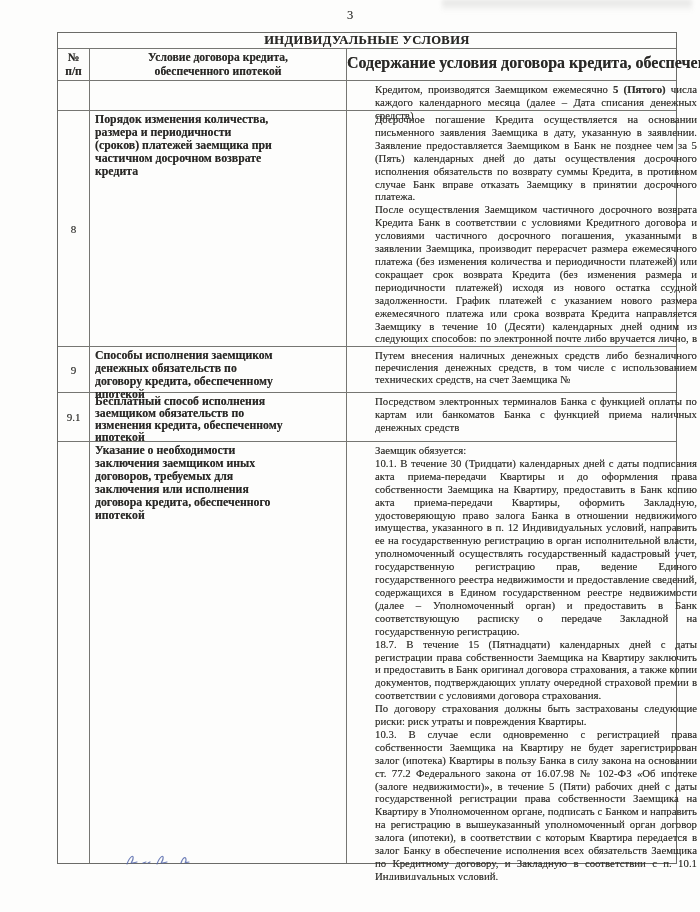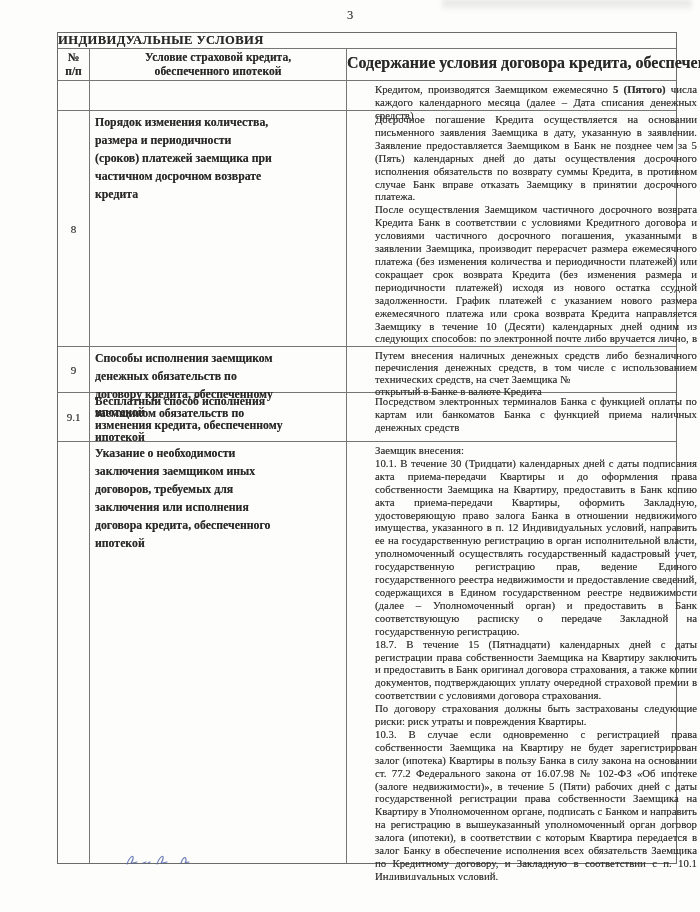--- a/index.html
+++ b/index.html
@@ -21,37 +21,37 @@
   .frame{
     position:absolute;left:57px;top:32px;width:618px;height:830px;
     border:1px solid #6b6b68;
   }
   .vline,.hline{position:absolute;background:#767672;}
   .vline{width:1px;}
   .hline{height:1px;left:0;width:618px;}
   .cell{position:absolute;box-sizing:border-box;}
   .title-cell{
     left:0;top:0;width:618px;height:15px;
-    text-align:left;font-weight:bold;font-size:12.6px;line-height:15px;
+    text-align:center;font-weight:bold;font-size:12.6px;line-height:15px;
     letter-spacing:.4px;color:#2a2927;
   }
   .hdr{
     font-weight:bold;color:#2a2927;text-align:center;
     white-space:pre-line;font-size:11.6px;line-height:13.5px;
   }
   .hdr-num{left:0;top:16px;width:31px;height:31px;padding-top:2px;}
   .hdr-cond{left:32px;top:16px;width:256px;height:31px;padding-top:2px;}
   .hdr-cont{left:289px;top:16px;width:329px;height:31px;padding-top:7px;white-space:nowrap;font-size:16px;}
   .num{
     display:flex;align-items:center;justify-content:center;
     font-size:11px;color:#383836;
   }
   .heading{
     font-weight:bold;white-space:pre-line;
-    font-size:11.8px;line-height:18px;color:#2a2927;
+    font-size:11.8px;line-height:13px;color:#2a2927;
     padding:2px 2px 0 5px;
   }
   .heading.tight{line-height:12px;}
   .content{
     font-size:10.8px;line-height:12.9px;text-align:justify;
     padding:2px 3px 0 4px;color:#34332f;margin-left:24px;
   }
   .content.tight{line-height:12px;}
   .content p{margin:0;}
   .txt{text-shadow:0 0 .35px rgba(70,70,65,.65);}
@@ -72,21 +72,21 @@
   <div class="hline" style="top:313px"></div>
   <div class="hline" style="top:359px"></div>
   <div class="hline" style="top:408px"></div>
   <div class="vline" style="left:31px;top:15px;height:815px"></div>
   <div class="vline" style="left:288px;top:15px;height:815px"></div>
 
   <div class="cell title-cell txt">ИНДИВИДУАЛЬНЫЕ УСЛОВИЯ</div>
 
   <div class="cell hdr hdr-num txt">№
 п/п</div>
-  <div class="cell hdr hdr-cond txt">Условие страховой кредита,
+  <div class="cell hdr hdr-cond txt">Условие договора кредита,
 обеспеченного ипотекой</div>
   <div class="cell hdr hdr-cont txt">Содержание условия договора кредита, обеспеченного ипотекой</div>
 
   <div class="cell content txt" style="left:289px;top:48px;width:329px;height:29px">
     <p><span>Кредитом, производятся Заемщиком ежемесячно </span><b>5 (Пятого)</b><span> числа каждого календарного месяца (далее – Дата списания денежных средств)</span></p>
   </div>
 
   <div class="cell num txt" style="left:0;top:78px;width:31px;height:235px">8</div>
   <div class="cell heading txt" style="left:32px;top:78px;width:256px">Порядок изменения количества,
 размера и периодичности
@@ -98,40 +98,39 @@
     <p>После осуществления Заемщиком частичного досрочного возврата Кредита Банк в соответствии с условиями Кредитного договора и условиями частичного досрочного погашения, указанными в заявлении Заемщика, производит перерасчет размера ежемесячного платежа (без изменения количества и периодичности платежей) или сокращает срок возврата Кредита (без изменения размера и периодичности платежей) исходя из нового остатка ссудной задолженности. График платежей с указанием нового размера ежемесячного платежа или срока возврата Кредита направляется Заемщику в течение 10 (Десяти) календарных дней одним из следующих способов: по электронной почте либо вручается лично, в зависимости от того, какой из данных способов выбран Заемщиком в заявлении</p>
   </div>
 
   <div class="cell num txt" style="left:0;top:314px;width:31px;height:45px">9</div>
   <div class="cell heading txt" style="left:32px;top:314px;width:256px">Способы исполнения заемщиком
 денежных обязательств по
 договору кредита, обеспеченному
 ипотекой</div>
   <div class="cell content tight txt" style="left:289px;top:314px;width:329px">
     <p>Путем внесения наличных денежных средств либо безналичного перечисления денежных средств, в том числе с использованием технических средств, на счет Заемщика №</p>
-    <p>открытый в Банке в валюте Кредита</p>
   </div>
 
   <div class="cell num txt" style="left:0;top:360px;width:31px;height:48px">9.1</div>
   <div class="cell heading tight txt" style="left:32px;top:360px;width:256px">Бесплатный способ исполнения
 заемщиком обязательств по
 изменения кредита, обеспеченному
 ипотекой</div>
   <div class="cell content txt" style="left:289px;top:360px;width:329px">
     <p>Посредством электронных терминалов Банка с функцией оплаты по картам или банкоматов Банка с функцией приема наличных денежных средств</p>
   </div>
 
   <div class="cell heading txt" style="left:32px;top:409px;width:256px">Указание о необходимости
 заключения заемщиком иных
 договоров, требуемых для
 заключения или исполнения
 договора кредита, обеспеченного
 ипотекой</div>
   <div class="cell content txt" style="left:289px;top:409px;width:329px;height:438px;overflow:hidden">
-    <p>Заемщик внесения:</p>
+    <p>Заемщик обязуется:</p>
     <p>10.1. В течение 30 (Тридцати) календарных дней с даты подписания акта приема-передачи Квартиры и до оформления права собственности Заемщика на Квартиру, предоставить в Банк копию акта приема-передачи Квартиры, оформить Закладную, удостоверяющую право залога Банка в отношении недвижимого имущества, указанного в п. 12 Индивидуальных условий, направить ее на государственную регистрацию в орган исполнительной власти, уполномоченный осуществлять государственный кадастровый учет, государственную регистрацию прав, ведение Единого государственного реестра недвижимости и предоставление сведений, содержащихся в Едином государственном реестре недвижимости (далее – Уполномоченный орган) и предоставить в Банк соответствующую расписку о передаче Закладной на государственную регистрацию.</p>
     <p>18.7. В течение 15 (Пятнадцати) календарных дней с даты регистрации права собственности Заемщика на Квартиру заключить и предоставить в Банк оригинал договора страхования, а также копии документов, подтверждающих уплату очередной страховой премии в соответствии с условиями договора страхования.</p>
     <p>По договору страхования должны быть застрахованы следующие риски: риск утраты и повреждения Квартиры.</p>
     <p>10.3. В случае если одновременно с регистрацией права собственности Заемщика на Квартиру не будет зарегистрирован залог (ипотека) Квартиры в пользу Банка в силу закона на основании ст. 77.2 Федерального закона от 16.07.98 № 102-ФЗ «Об ипотеке (залоге недвижимости)», в течение 5 (Пяти) рабочих дней с даты государственной регистрации права собственности Заемщика на Квартиру в Уполномоченном органе, подписать с Банком и направить на регистрацию в вышеуказанный уполномоченный орган договор залога (ипотеки), в соответствии с которым Квартира передается в залог Банку в обеспечение исполнения всех обязательств Заемщика по Кредитному договору, и Закладную в соответствии с п. 10.1 Индивидуальных условий.</p>
 
   </div>
 </div>
 
 <svg class="sig" viewBox="0 0 96 26">
   <g fill="none" stroke="#5568ac" stroke-width="1.2" stroke-linecap="round" opacity="0.85">

